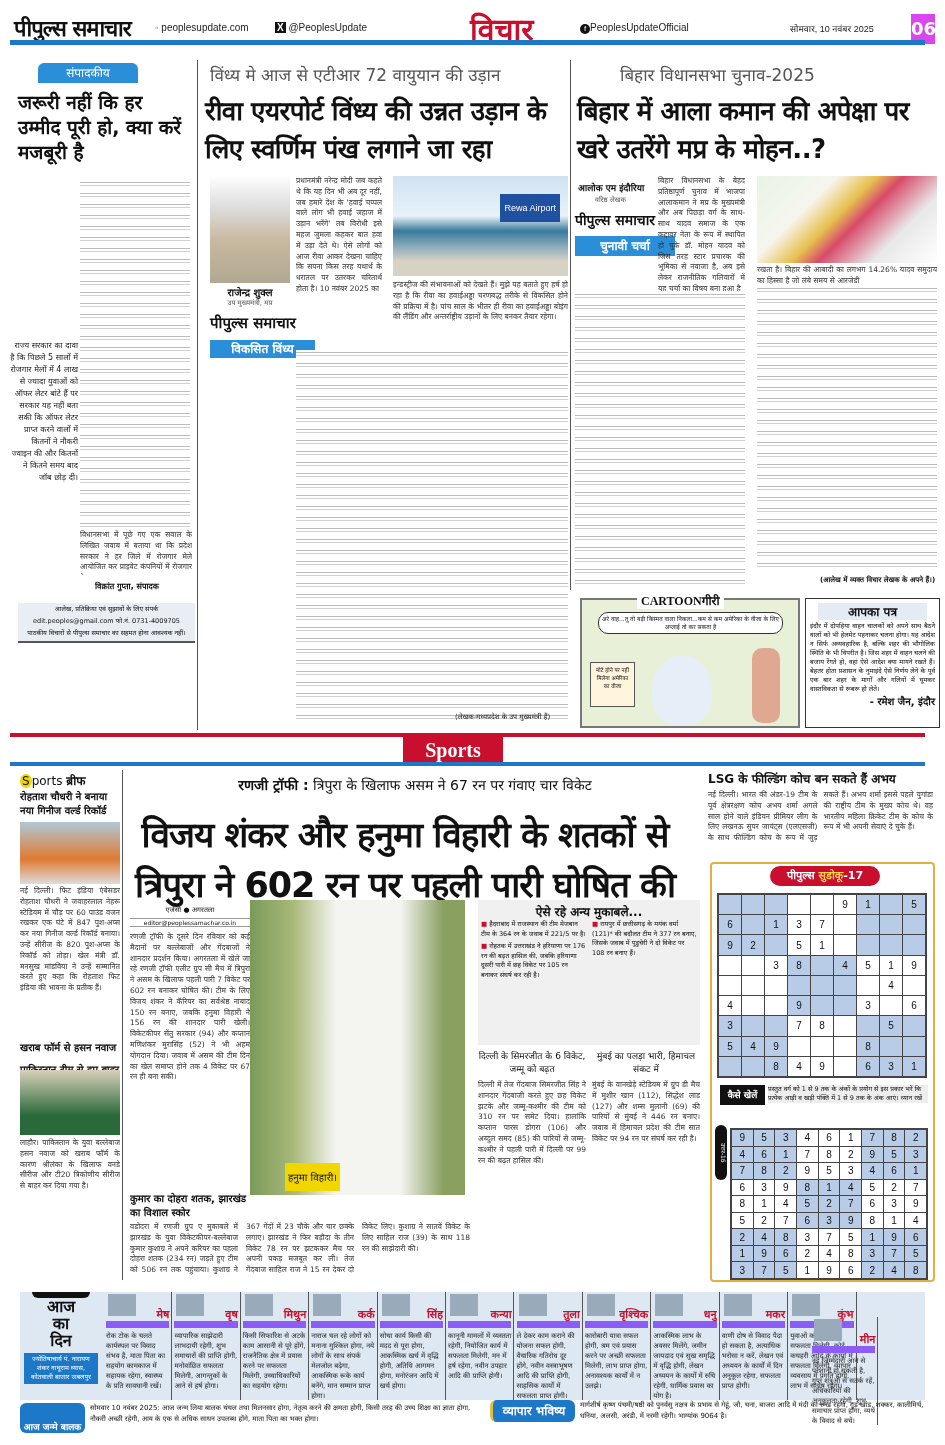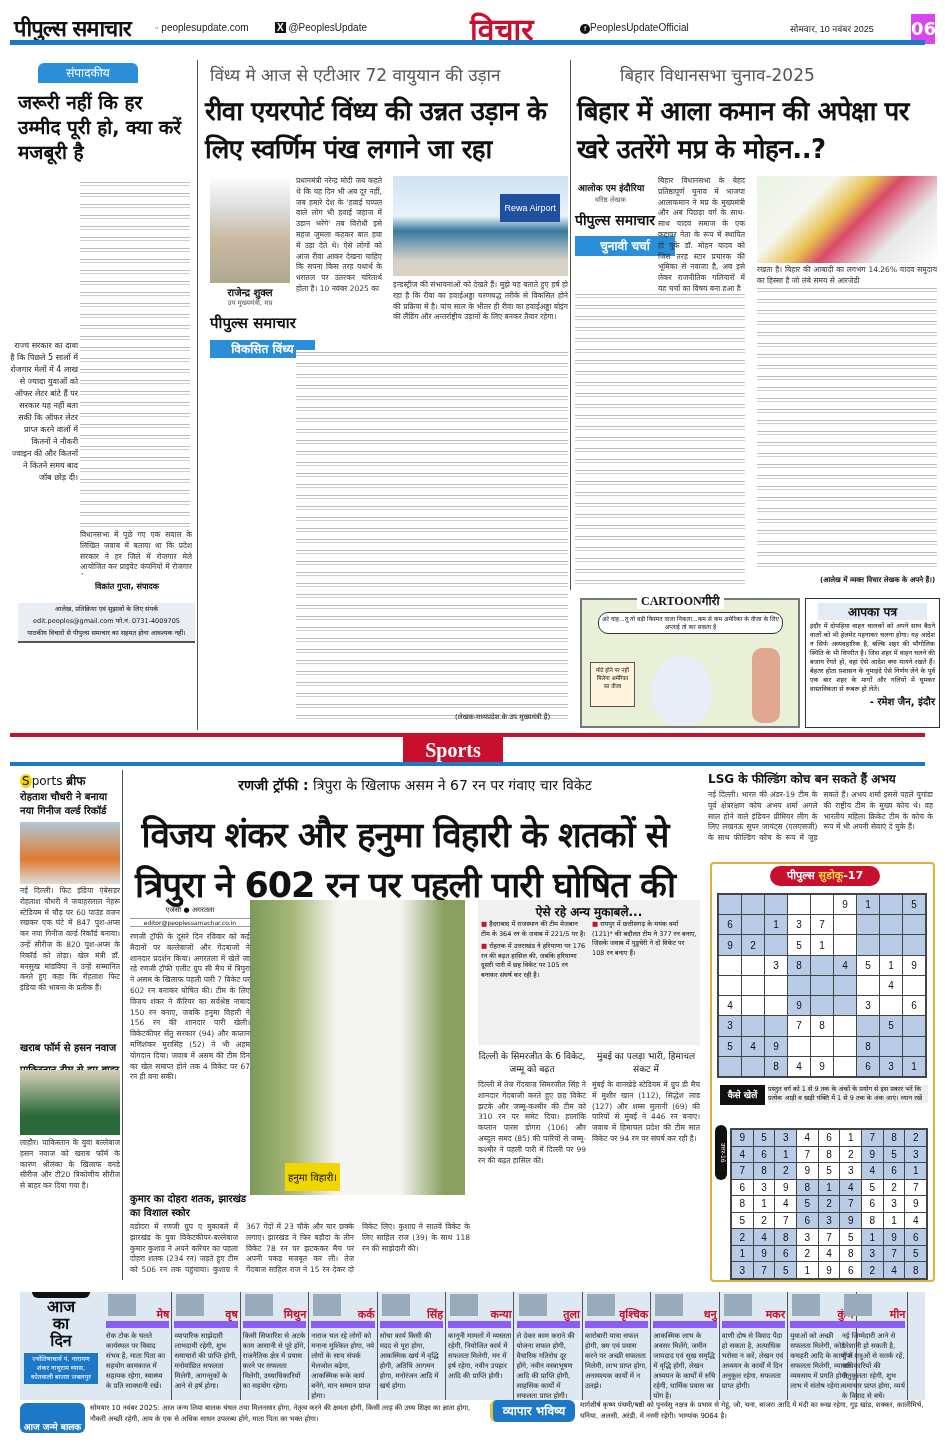--- a/index.html
+++ b/index.html
@@ -379,21 +379,21 @@
       <div class="rashi" style="left: 699.75px; width: 68.4167px;">
         <div class="rashi-icon"></div>
         <div class="rashi-name" style="padding-top:12px">मकर</div>
         <div class="rashi-text">वाणी दोष से विवाद पैदा हो सकता है, अत्याधिक भरोसा न करें, लेखन एवं अध्ययन के कार्यों में दिन अनुकूल रहेगा, सफलता प्राप्त होगी।</div>
       </div>
       <div class="rashi" style="left: 768.167px; width: 68.4167px;">
         <div class="rashi-icon"></div>
         <div class="rashi-name" style="padding-top:12px">कुंभ</div>
         <div class="rashi-text">युवाओं को अच्छी सफलता मिलेगी, कोर्ट कचहरी आदि के कार्यों में सफलता मिलेगी, व्यापार व्यवसाय में प्रगति होगी, लाभ में संतोष रहेगा।</div>
       </div>
-      <div class="rashi" style="left: 820px; width: 68.4167px;">
+      <div class="rashi" style="left: 790px; width: 68.4167px; margin-top: 25px;">
         <div class="rashi-icon"></div>
         <div class="rashi-name" style="padding-top:12px">मीन</div>
         <div class="rashi-text">नई जिम्मेदारी आने से परेशानी हो सकती है, गुप्त शत्रुओं से सतर्क रहें, अधिकारियों की अनुकूलता रहेगी, शुभ समाचार प्राप्त होगा, व्यर्थ के विवाद से बचें।</div>
       </div>
     </div>
 </div>
 <div class="abs tag" style="left:20px;top:1403px;width:65px;height:30px;font-size:9px;line-height:13px;padding-top:18px">आज जन्मे बालक का फल</div>
 <div class="abs" style="left:90px;top:1403px;width:390px;font-size:7px;line-height:11px">सोमवार 10 नवंबर 2025: आज जन्म लिया बालक चंचल तथा मिलनसार होगा, नेतृत्व करने की क्षमता होगी, किसी तरह की उच्च शिक्षा का ज्ञाता होगा, नौकरी अच्छी रहेगी, आय के एक से अधिक साधन उपलब्ध होंगे, माता पिता का भक्त होगा।</div>
 <div class="abs tag" style="left:490px;top:1400px;width:85px;height:22px;font-size:12px;line-height:22px;border-left:3px solid #e0c040">व्यापार भविष्य</div>
 <div class="abs" style="left:580px;top:1400px;width:350px;font-size:7px;line-height:11px">मार्गशीर्ष कृष्ण पंचमी/षष्ठी को पुनर्वसु नक्षत्र के प्रभाव से गेहूं, जौ, चना, बाजरा आदि में मंदी का रूख रहेगा, गुड़ खांड, शक्कर, कालीमिर्च, धनिया, अलसी, अरंडी, में नरमी रहेगी। भाग्यांक 9064 है।</div>

